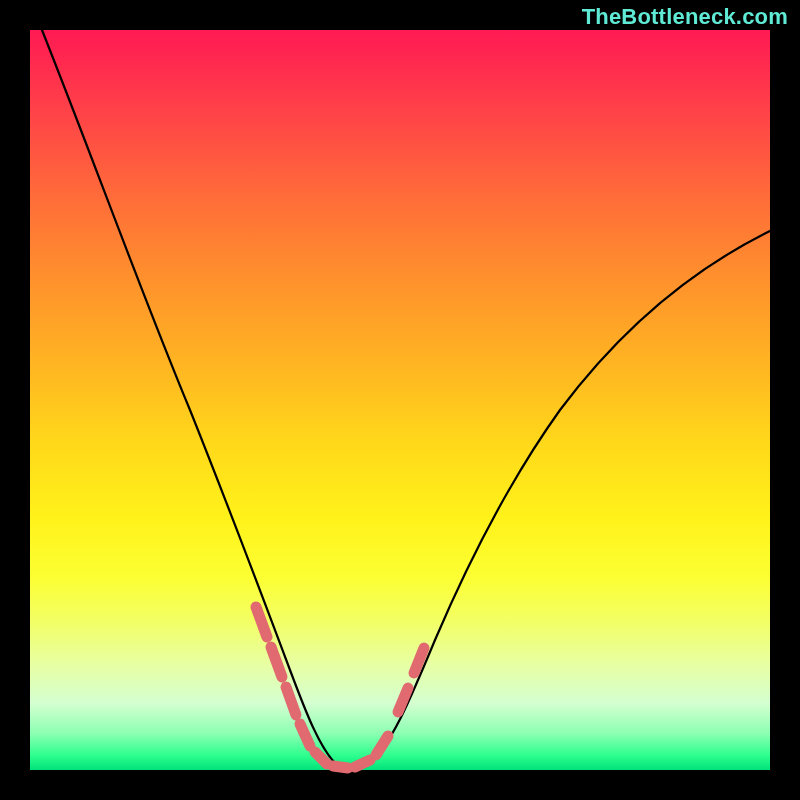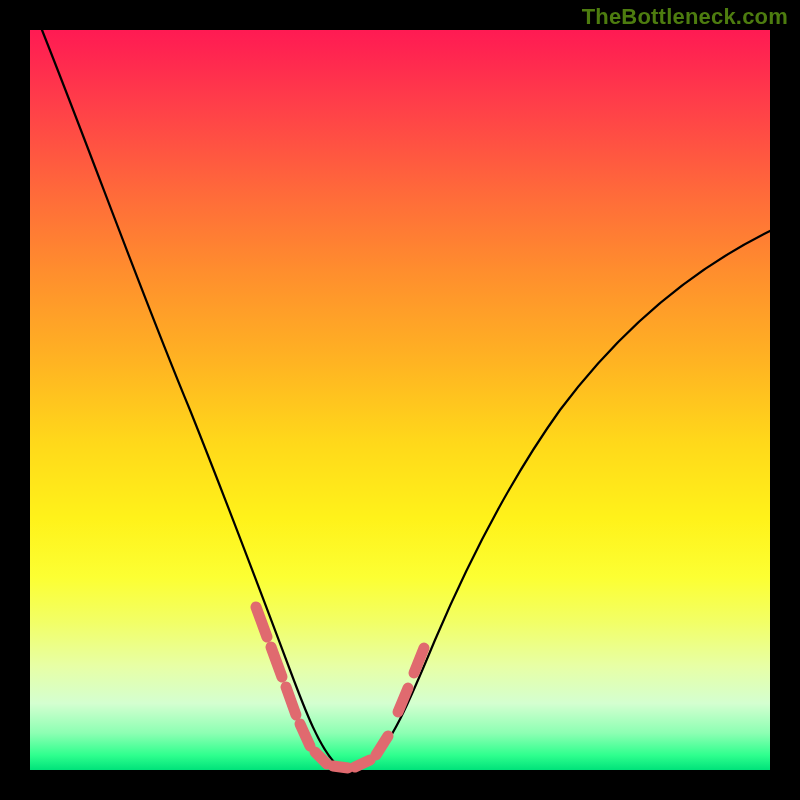--- a/index.html
+++ b/index.html
@@ -39,21 +39,21 @@
       #d4ffd0 91%,
       #8dffb3 95%,
       #2fff8e 98%,
       #00e27a 100%
     );
   }
   .watermark {
     position: absolute;
     top: 4px;
     right: 12px;
-    color: #4d7c0f;
+    color: #5eead4;
     font-size: 22px;
     font-weight: 600;
     letter-spacing: 0.2px;
     user-select: none;
   }
   svg.overlay {
     position: absolute;
     top: 30px;
     left: 30px;
     width: 740px;

